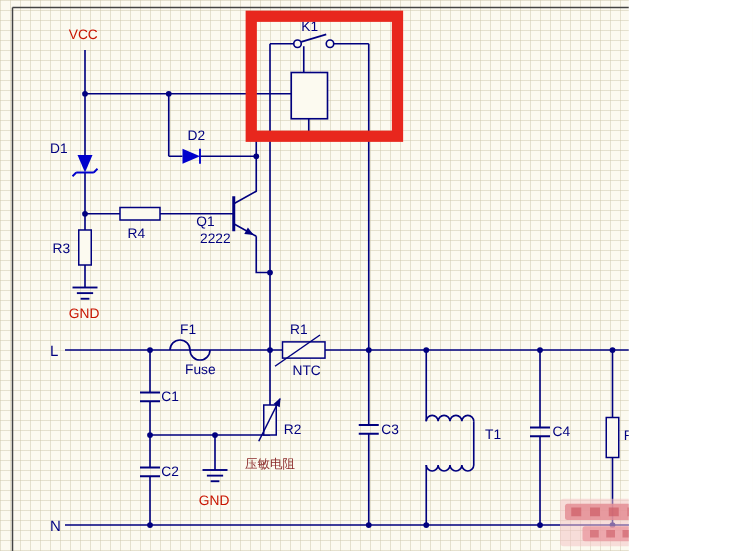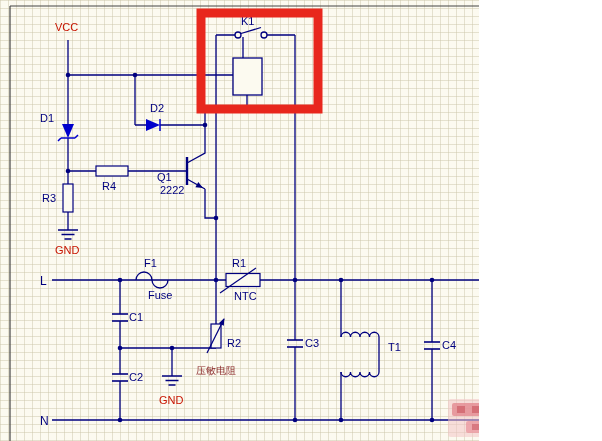--- a/index.html
+++ b/index.html
@@ -5,20 +5,21 @@
   html,body{margin:0;padding:0;background:#ffffff;}
   .sheet{
     position:relative;
     width:479px;height:441px;
     background-color:#fcfaf0;
     background-image:
       repeating-linear-gradient(to right, rgba(205,199,172,.50) 0 1px, transparent 1px 8px),
       repeating-linear-gradient(to bottom, rgba(205,199,172,.50) 0 1px, transparent 1px 8px);
     overflow:hidden;
     font-family:"Liberation Sans", sans-serif;
+    padding-left:24px;
   }
   svg{position:absolute;left:0;top:0;}
   .lbl{font-family:"Liberation Sans", sans-serif;font-size:11px;fill:#00007f;}
   .lbl-big{font-size:12px;}
   .lbl-red{fill:#c81400;}
   .lbl-maroon{font-size:10px;fill:#8b2a2a;}
 </style>
 </head>
 <body>
 

